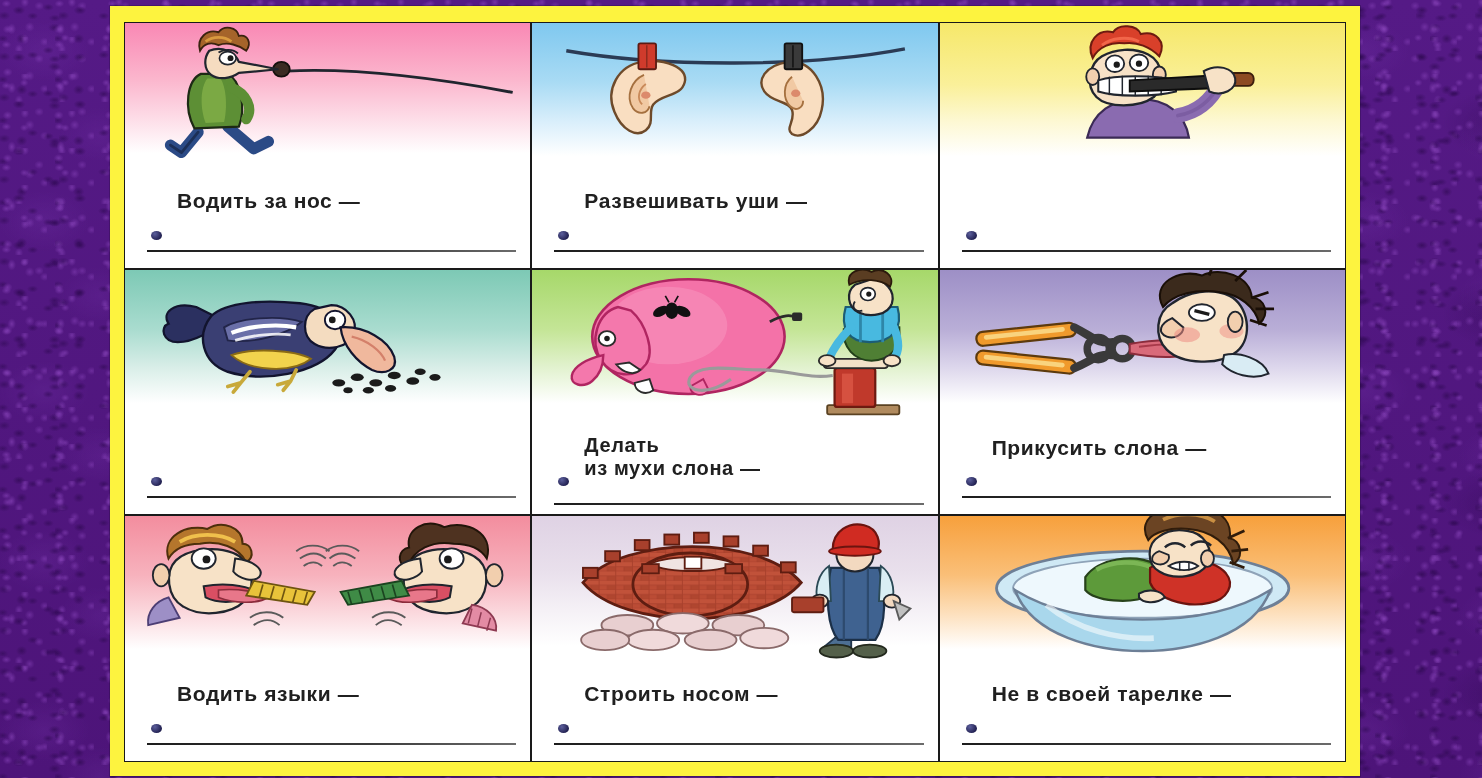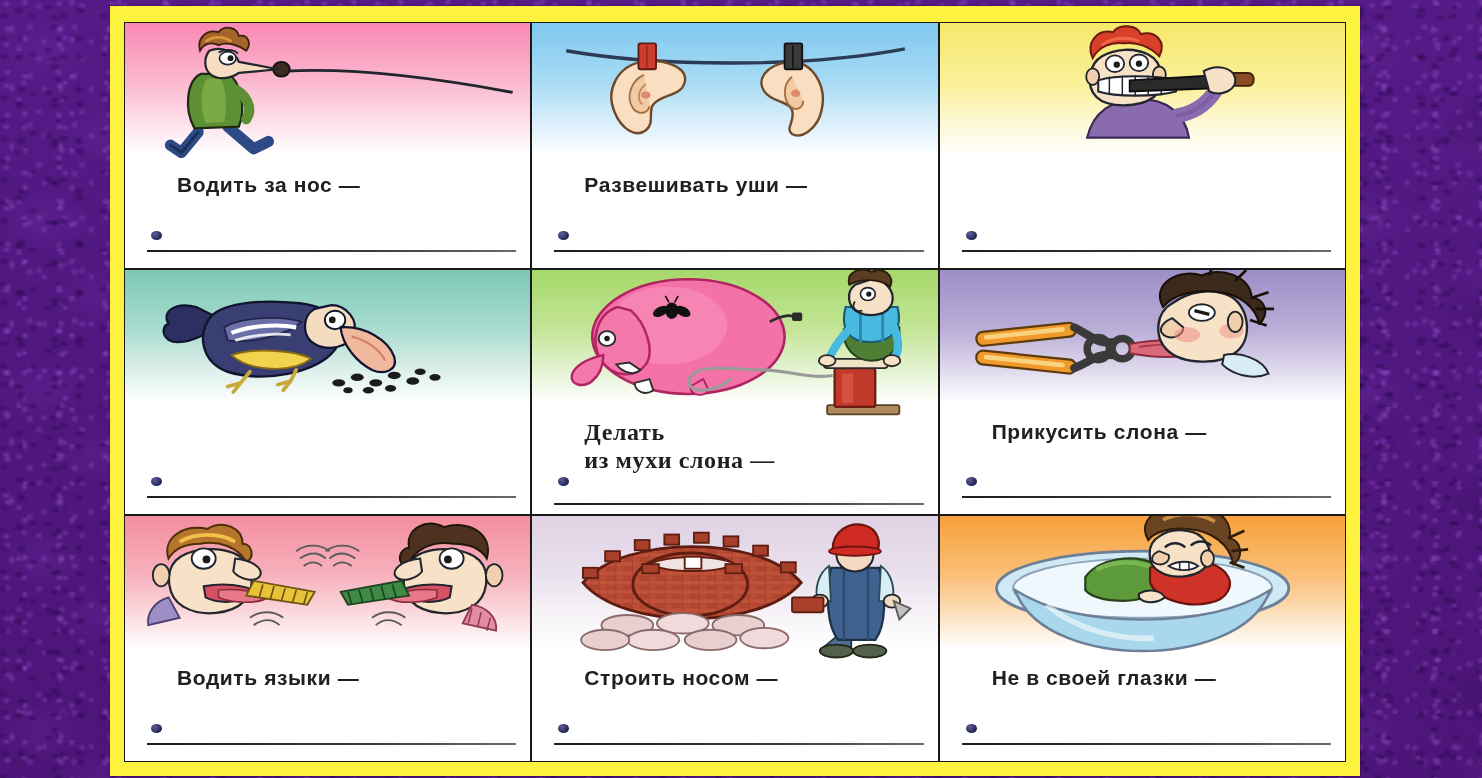--- a/index.html
+++ b/index.html
@@ -89,41 +89,42 @@
     z-index: 2;
   }
 
   .card {
     position: relative;
     background: #ffffff;
     border: 1.5px solid #1a1a1a;
     overflow: hidden;
     display: flex;
     flex-direction: column;
+    gap: 16px;
   }
 
   .art {
     position: relative;
     height: 60.5%;
     flex: none;
     overflow: hidden;
   }
 
   .caption {
     font-size: 21px;
     font-weight: bold;
     color: #202020;
     letter-spacing: .6px;
     padding: 2px 0 0 52px;
     line-height: 1.18;
     white-space: pre-line;
     flex: none;
   }
 
-  .card.two-line .caption { font-size: 24px; padding-top: 0; font-family: Liberation Serif, serif; }
+  .card.two-line .caption { font-size: 20px; padding-top: 0; }
 
   .bullet {
     position: absolute;
     left: 26px;
     bottom: 28px;
     width: 11px;
     height: 9px;
     border-radius: 50%;
     background: radial-gradient(circle at 35% 32%, #5c5f9c, #232253 70%, #14133a);
   }
@@ -586,18 +587,18 @@
 
         <path d="M218 38 C208 42 208 50 216 52 C224 54 230 48 228 42 Z" fill="#f2cfae" stroke="#20252e" stroke-width="2"></path>
 
         <path d="M228 54 C238 48 252 48 260 54 C252 60 238 60 228 54 Z" fill="#ffffff" stroke="#20252e" stroke-width="2"></path>
         <line x1="240" y1="49" x2="240" y2="59" stroke="#20252e" stroke-width="1.6"></line>
         <line x1="250" y1="49" x2="250" y2="59" stroke="#20252e" stroke-width="1.6"></line>
 
         <ellipse cx="270" cy="46" rx="7" ry="9" fill="#f2cfae" stroke="#20252e" stroke-width="2"></ellipse>
       </svg>
     </div>
-    <div class="caption">Не в своей глазки —</div>
+    <div class="caption">Не в своей тарелке —</div>
     <span class="bullet"></span>
     <span class="answer-line"></span>
   </div>
 
 </div>
 
 </body></html>

